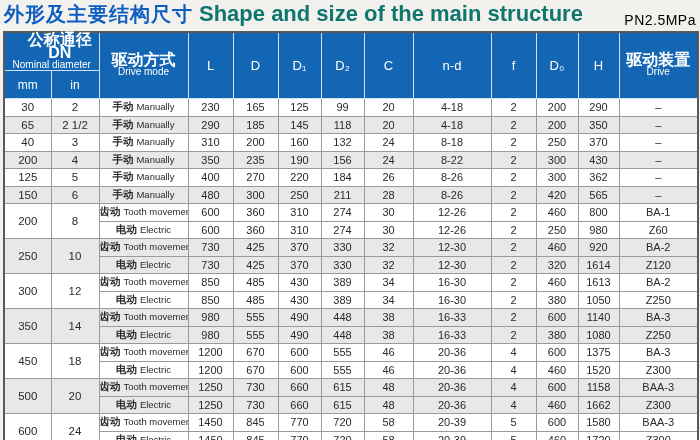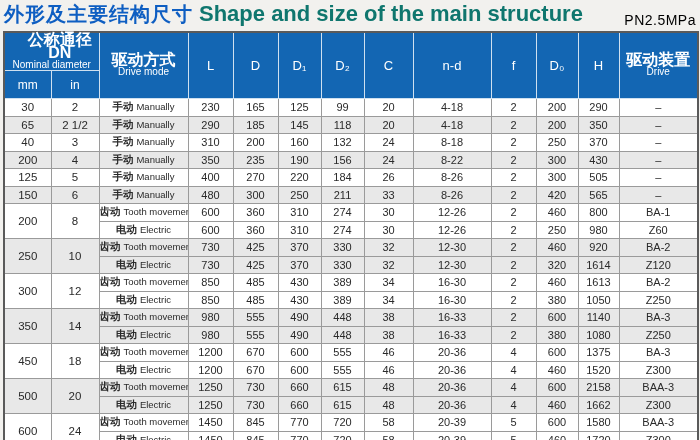--- a/index.html
+++ b/index.html
@@ -175,32 +175,32 @@
           <td class="c-dn" rowspan="1">5</td>
           <td class="c-mode"><span class="mode-cn">手动 </span><span class="mode-en">Manually</span></td>
           <td>400</td>
           <td>270</td>
           <td>220</td>
           <td>184</td>
           <td>26</td>
           <td>8-26</td>
           <td>2</td>
           <td>300</td>
-          <td>505</td>
+          <td>362</td>
           <td>–</td>
         </tr>
         <tr class="alt group-start">
           <td class="c-dn" rowspan="1">150</td>
           <td class="c-dn" rowspan="1">6</td>
           <td class="c-mode"><span class="mode-cn">手动 </span><span class="mode-en">Manually</span></td>
           <td>480</td>
           <td>300</td>
           <td>250</td>
           <td>211</td>
-          <td>33</td>
+          <td>28</td>
           <td>8-26</td>
           <td>2</td>
           <td>420</td>
           <td>565</td>
           <td>–</td>
         </tr>
         <tr class="group-start">
           <td class="c-dn" rowspan="2">200</td>
           <td class="c-dn" rowspan="2">8</td>
           <td class="c-mode"><span class="mode-cn">齿动 </span><span class="mode-en">Tooth movement</span></td>
@@ -345,21 +345,21 @@
           <td class="c-dn" rowspan="2">20</td>
           <td class="c-mode"><span class="mode-cn">齿动 </span><span class="mode-en">Tooth movement</span></td>
           <td>1250</td>
           <td>730</td>
           <td>660</td>
           <td>615</td>
           <td>48</td>
           <td>20-36</td>
           <td>4</td>
           <td>600</td>
-          <td>2158</td>
+          <td>1158</td>
           <td>BAA-3</td>
         </tr>
         <tr class="alt">
           <td class="c-mode"><span class="mode-cn">电动 </span><span class="mode-en">Electric</span></td>
           <td>1250</td>
           <td>730</td>
           <td>660</td>
           <td>615</td>
           <td>48</td>
           <td>20-36</td>

